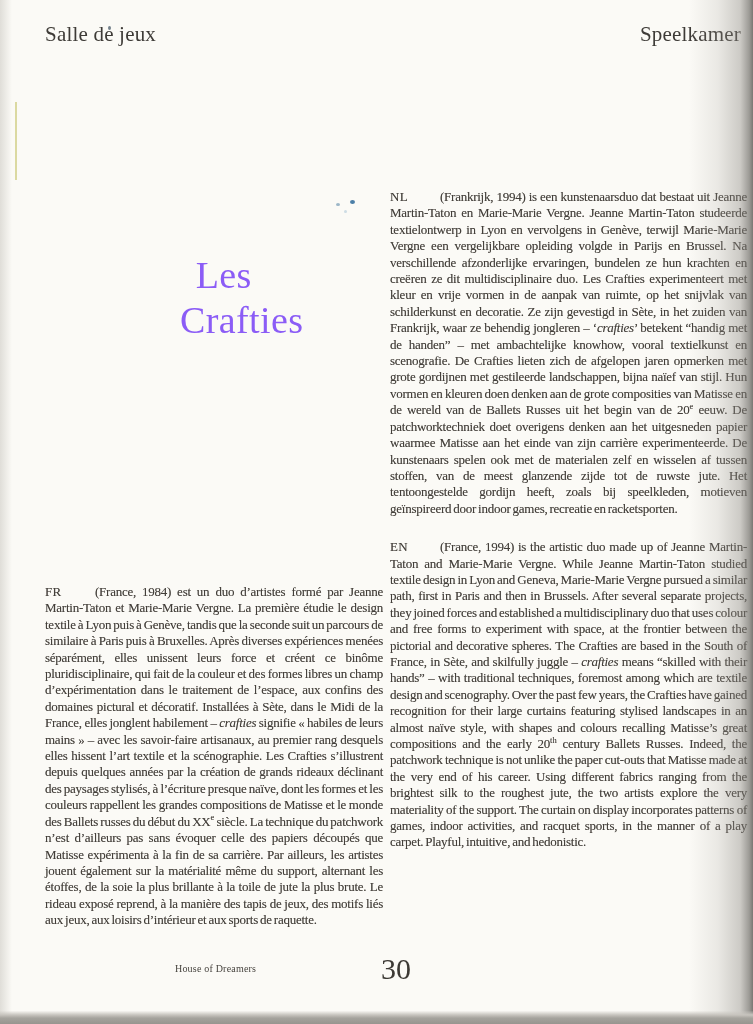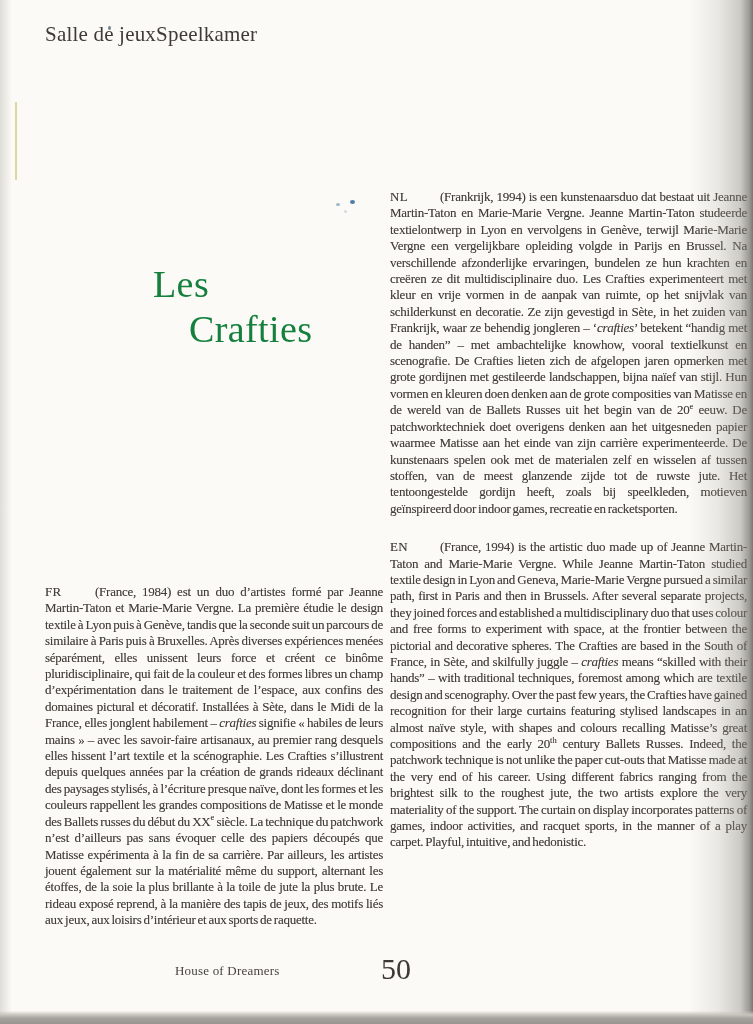--- a/index.html
+++ b/index.html
@@ -12,38 +12,38 @@
   
   .edge-left{position:absolute;left:0;top:0;width:12px;height:100%;
     background:linear-gradient(to right,rgba(190,187,180,.45),rgba(190,187,180,0));pointer-events:none;}
   .edge-right{position:absolute;right:0;top:0;width:64px;height:100%;
     background:linear-gradient(to right,rgba(150,147,141,0) 0%,rgba(165,162,156,.20) 45%,rgba(140,137,131,.42) 80%,rgba(112,110,105,.68) 94%,rgba(92,90,86,.82) 100%);
     pointer-events:none;}
   .edge-bottom{position:absolute;left:0;bottom:0;width:100%;height:13px;
     background:linear-gradient(to bottom,rgba(210,207,200,.1) 0%,#c7c4be 30%,#a5a39d 55%,#97958f 100%);
     pointer-events:none;}
   .running-head{position:absolute;top:22px;left:45px;right:12px;
-    display:flex;
+    display:flex;justify-content:space-between;
     font-size:21px;letter-spacing:.2px;color:#3e3b37;}
   h1.page-title{
-    position:absolute;left:136px;top:245px;margin:17px;
-    font-size:38px;line-height:45px;font-weight:400;color:#15803d;letter-spacing:.4px;}
+    position:absolute;left:136px;top:245px;margin:8px;
+    font-size:38px;line-height:45px;font-weight:400;color:#8b5cf6;letter-spacing:.4px;text-align:center;}
   h1.page-title .title-line2{display:block;margin-left:36px;}
   .col{position:absolute;}
   .col-fr{left:45px;top:584px;width:338px;}
   .col-right{left:390px;top:189px;width:357px;}
   p.para{
     margin:0;text-align:justify;
     font-size:13px;line-height:16.4px;letter-spacing:-.25px;word-spacing:-1px;
     color:#433f3a;text-shadow:0 0 .4px rgba(66,62,56,.45);}
   p.para + p.para{margin-top:22px;}
   .lang{display:inline-block;width:50px;letter-spacing:.3px;}
   p.para em{font-style:italic;}
   p.para sup{font-size:8.5px;line-height:0;vertical-align:super;letter-spacing:0;margin-top:44px;}
-  .footer-book{position:absolute;left:175px;top:963px;font-size:13px;color:#47443f;letter-spacing:.2px;}
+  .footer-book{position:absolute;left:175px;top:963px;font-size:10px;color:#47443f;letter-spacing:.2px;}
   .footer-num{position:absolute;left:381px;top:952px;font-size:30px;color:#3c3934;}
   
   .artifact-line{position:absolute;left:15px;top:102px;width:2px;height:78px;background:#d7d598;opacity:.9;}
   .dot{position:absolute;border-radius:50%;}
   .dot-a{left:350px;top:200px;width:5px;height:4px;background:#2b6899;opacity:.85;}
   .dot-b{left:336px;top:203px;width:4px;height:3px;background:#5d88a8;opacity:.6;}
   .dot-c{left:344px;top:210px;width:3px;height:3px;background:#9fc0d4;opacity:.5;}
   .dot-d{left:108px;top:26px;width:3px;height:4px;background:#3a4e60;opacity:.7;}
 </style>
 </head>
@@ -64,21 +64,21 @@
   <section class="col col-fr">
     <p class="para"><span class="lang">FR</span><span><span>(France, 1984) est un duo d’artistes formé par Jeanne Martin-Taton et Marie-Marie Vergne. La première étudie le design textile à Lyon puis à Genève, tandis que la seconde suit un parcours de similaire à Paris puis à Bruxelles. Après diverses expériences menées séparément, elles unissent leurs force et créent ce binôme pluridisciplinaire, qui fait de la couleur et des formes libres un champ d’expérimentation dans le traitement de l’espace, aux confins des domaines pictural et décoratif. Installées à Sète, dans le Midi de la France, elles jonglent habilement – </span><em>crafties</em><span> signifie « habiles de leurs mains » – avec les savoir-faire artisanaux, au premier rang desquels elles hissent l’art textile et la scénographie. Les Crafties s’illustrent depuis quelques années par la création de grands rideaux déclinant des paysages stylisés, à l’écriture presque naïve, dont les formes et les couleurs rappellent les grandes compositions de Matisse et le monde des Ballets russes du début du XX</span><sup>e</sup><span> siècle. La technique du patchwork n’est d’ailleurs pas sans évoquer celle des papiers découpés que Matisse expérimenta à la fin de sa carrière. Par ailleurs, les artistes jouent également sur la matérialité même du support, alternant les étoffes, de la soie la plus brillante à la toile de jute la plus brute. Le rideau exposé reprend, à la manière des tapis de jeux, des motifs liés aux jeux, aux loisirs d’intérieur et aux sports de raquette.</span></span></p>
   </section>
 
   <section class="col col-right">
     <p class="para"><span class="lang">NL</span><span><span>(Frankrijk, 1994) is een kunstenaarsduo dat bestaat uit Jeanne Martin-Taton en Marie-Marie Vergne. Jeanne Martin-Taton studeerde textielontwerp in Lyon en vervolgens in Genève, terwijl Marie-Marie Vergne een vergelijkbare opleiding volgde in Parijs en Brussel. Na verschillende afzonderlijke ervaringen, bundelen ze hun krachten en creëren ze dit multidisciplinaire duo. Les Crafties experimenteert met kleur en vrije vormen in de aanpak van ruimte, op het snijvlak van schilderkunst en decoratie. Ze zijn gevestigd in Sète, in het zuiden van Frankrijk, waar ze behendig jongleren – ‘</span><em>crafties</em><span>’ betekent “handig met de handen” – met ambachtelijke knowhow, vooral textielkunst en scenografie. De Crafties lieten zich de afgelopen jaren opmerken met grote gordijnen met gestileerde landschappen, bijna naïef van stijl. Hun vormen en kleuren doen denken aan de grote composities van Matisse en de wereld van de Ballets Russes uit het begin van de 20</span><sup>e</sup><span> eeuw. De patchworktechniek doet overigens denken aan het uitgesneden papier waarmee Matisse aan het einde van zijn carrière experimenteerde. De kunstenaars spelen ook met de materialen zelf en wisselen af tussen stoffen, van de meest glanzende zijde tot de ruwste jute. Het tentoongestelde gordijn heeft, zoals bij speelkleden, motieven geïnspireerd door indoor games, recreatie en racketsporten.</span></span></p>
     <p class="para"><span class="lang">EN</span><span><span>(France, 1994) is the artistic duo made up of Jeanne Martin-Taton and Marie-Marie Vergne. While Jeanne Martin-Taton studied textile design in Lyon and Geneva, Marie-Marie Vergne pursued a similar path, first in Paris and then in Brussels. After several separate projects, they joined forces and established a multidisciplinary duo that uses colour and free forms to experiment with space, at the frontier between the pictorial and decorative spheres. The Crafties are based in the South of France, in Sète, and skilfully juggle – </span><em>crafties</em><span> means “skilled with their hands” – with traditional techniques, foremost among which are textile design and scenography. Over the past few years, the Crafties have gained recognition for their large curtains featuring stylised landscapes in an almost naïve style, with shapes and colours recalling Matisse’s great compositions and the early 20</span><sup>th</sup><span> century Ballets Russes. Indeed, the patchwork technique is not unlike the paper cut-outs that Matisse made at the very end of his career. Using different fabrics ranging from the brightest silk to the roughest jute, the two artists explore the very materiality of the support. The curtain on display incorporates patterns of games, indoor activities, and racquet sports, in the manner of a play carpet. Playful, intuitive, and hedonistic.</span></span></p>
   </section>
 
   <div class="footer-book">House of Dreamers</div>
-  <div class="footer-num">50</div>
+  <div class="footer-num">30</div>
 
   <div class="artifact-line"></div>
   <div class="dot dot-a"></div>
   <div class="dot dot-b"></div>
   <div class="dot dot-c"></div>
   <div class="dot dot-d"></div>
 
   <div class="edge-left"></div>
   <div class="edge-right"></div>
   <div class="edge-bottom"></div>

